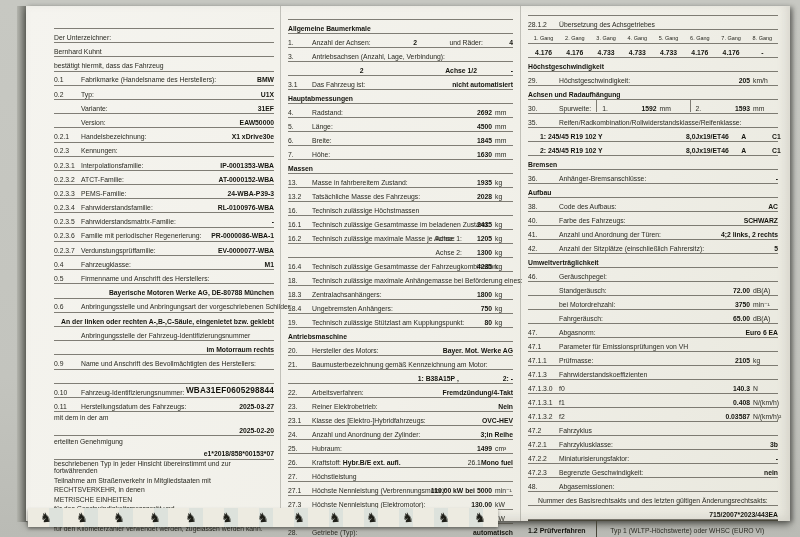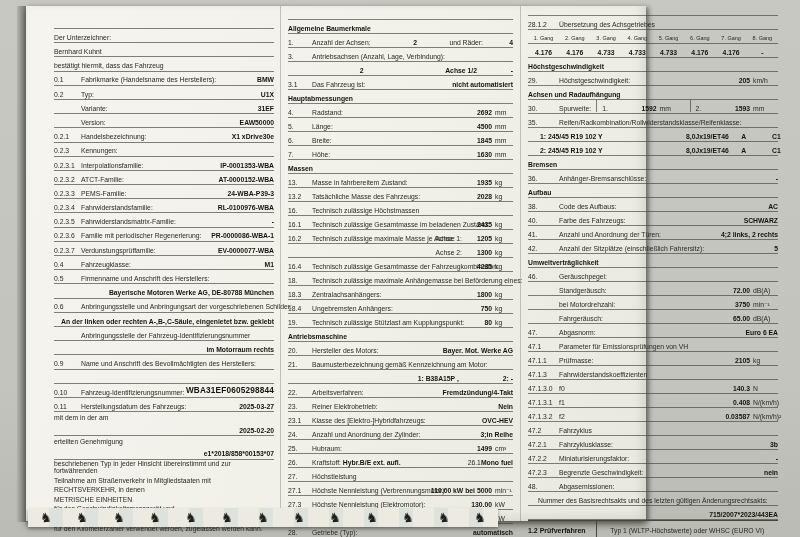--- a/index.html
+++ b/index.html
@@ -5,21 +5,21 @@
   html,body{margin:0;padding:0;}
   body{
     width:800px;height:537px;position:relative;overflow:hidden;
     background:linear-gradient(180deg,#c7c8c2 0%,#c3c4be 70%,#babbb5 100%);
     font-family:"Liberation Sans","DejaVu Sans",sans-serif;
     color:#2a2a22;
   }
   .edge{position:absolute;left:17px;top:6px;width:10px;height:516px;
     background:linear-gradient(90deg,#b4b5ae,#8e8f88 55%,#6f7069);}
   .paper{
-    position:absolute;left:26px;top:6px;width:620px;height:515px;
+    position:absolute;left:26px;top:6px;width:764px;height:515px;
     background:linear-gradient(115deg,#f5f4ef 0%,#f1f0e9 55%,#e9e8de 100%);
     box-shadow:0 4px 7px rgba(40,40,34,.55),3px 1px 4px rgba(30,30,26,.35),inset -4px -3px 10px rgba(90,88,76,.14);
     display:flex;
   }
   .col{box-sizing:border-box;font-size:6.8px;line-height:1.08;}
   .col1{width:254px;padding:22px 6px 0 28px;}
   .col2{width:240px;padding:13px 7px 0 7px;border-left:1px solid rgba(80,80,70,.30);}
   .col3{width:270px;padding:9px 12px 0 7px;border-left:1px solid rgba(80,80,70,.30);}
 
   .row{display:flex;align-items:flex-end;min-height:12px;padding-bottom:1px;

